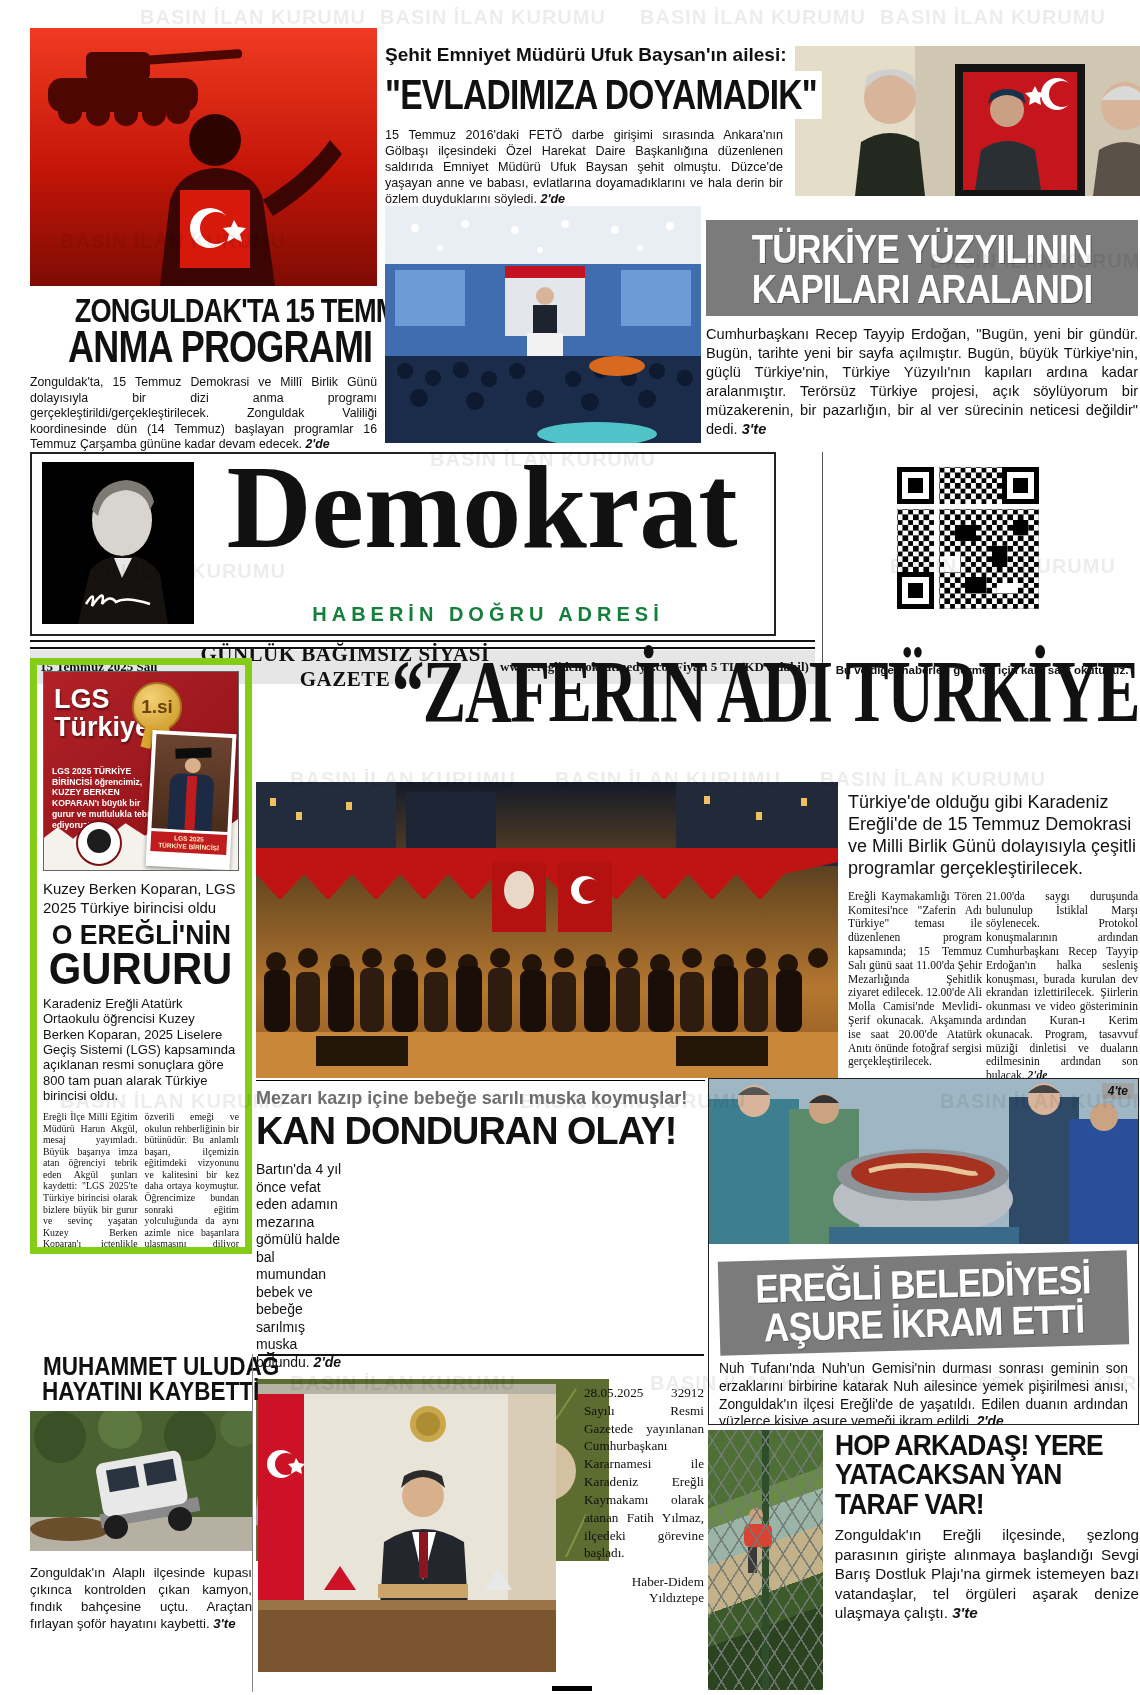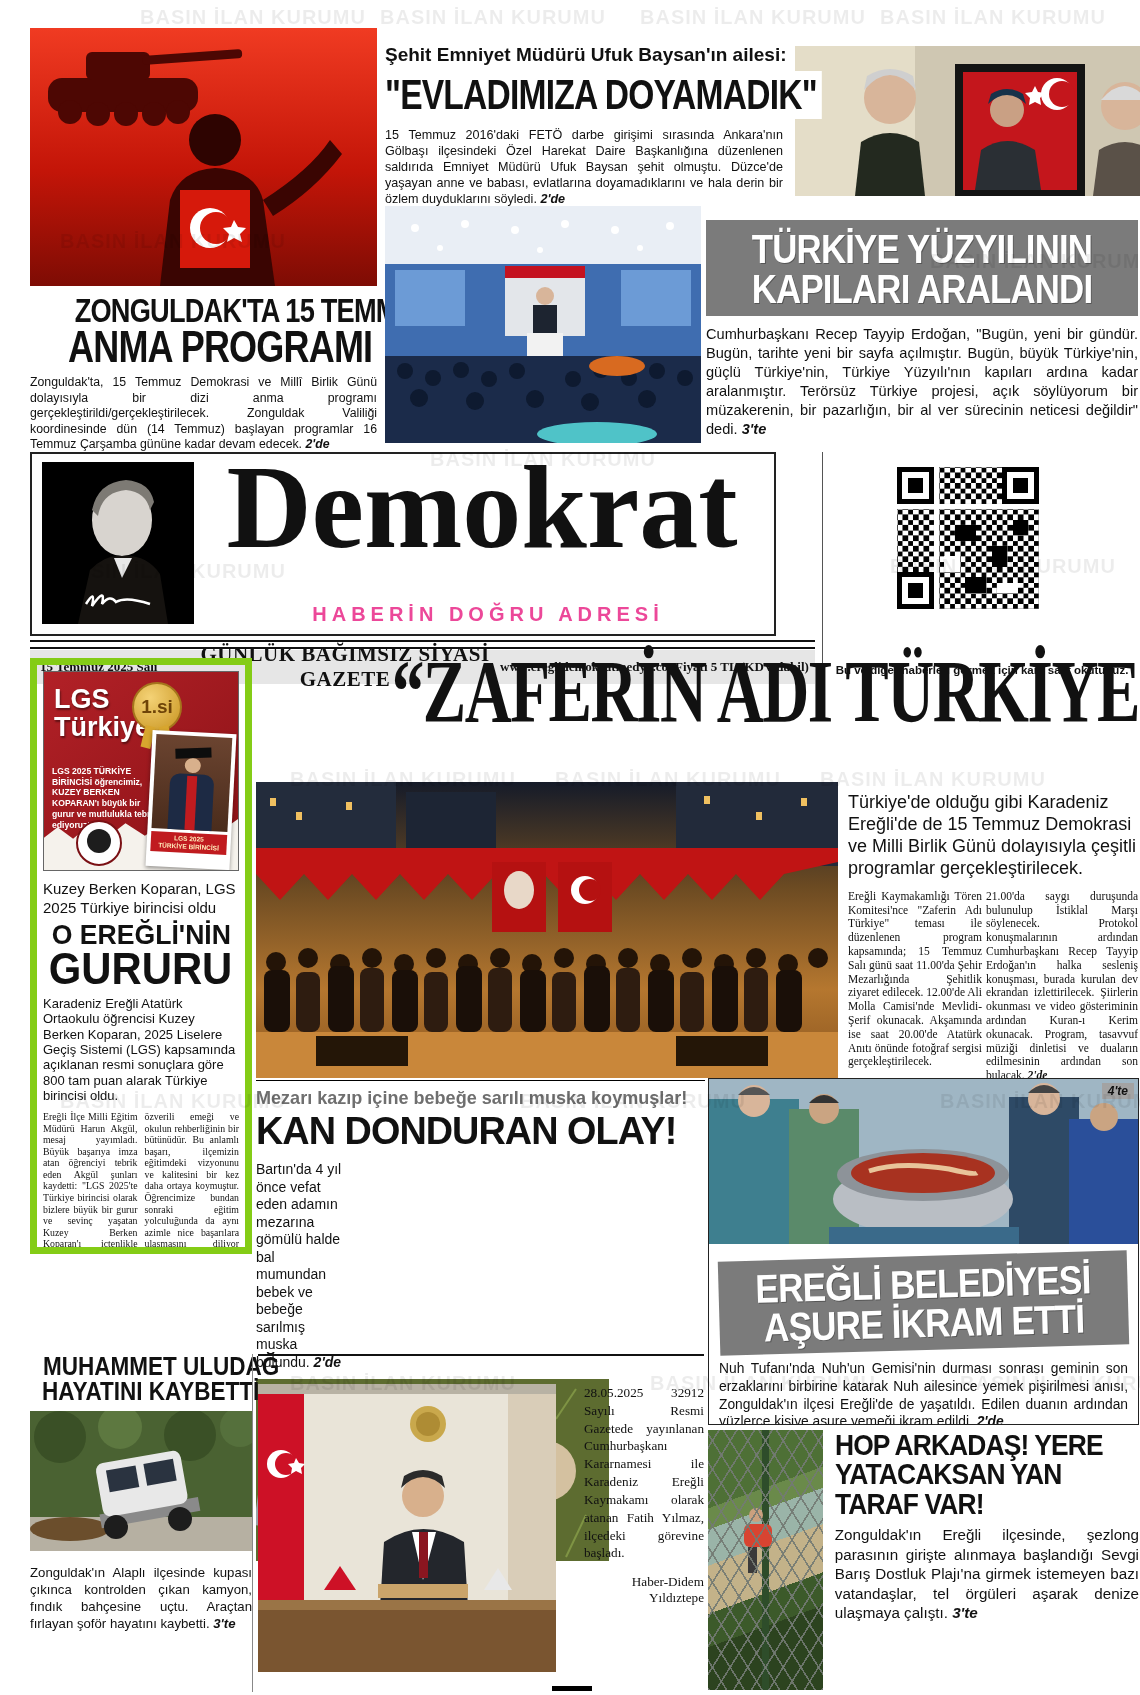--- a/index.html
+++ b/index.html
@@ -222,21 +222,21 @@
         <ellipse cx="80" cy="58" rx="30" ry="36" fill="#d8d4cf"></ellipse>
         <path d="M50 48 Q56 20 84 18 Q108 20 112 40 L108 48 Q104 30 84 28 Q60 30 56 54 Z" fill="#7d7a74"></path>
         <path d="M36 162 L48 108 Q64 92 80 94 Q104 92 118 112 L126 162 Z" fill="#15120f"></path>
         <path d="M72 96 L80 116 L90 96 Z" fill="#e8e8e8"></path>
         <path d="M44 142 q10 -16 6 2 q14 -20 10 -2 q8 -10 14 -2 q10 -6 34 2" stroke="#fff" stroke-width="2.5" fill="none"></path>
       </svg>
     </figure>
     <div class="abs ctr" style="left:162px;right:4px;top:-8px;">
       <span class="serif cx" style="font-size:118px;font-weight:bold;line-height:1.05;">Demokrat</span>
     </div>
-    <div class="abs ctr" style="left:174px;right:4px;bottom:8px;font-size:20px;font-weight:bold;letter-spacing:5px;color:#ec4899;">HABERİN DOĞRU ADRESİ</div>
+    <div class="abs ctr" style="left:174px;right:4px;bottom:8px;font-size:20px;font-weight:bold;letter-spacing:5px;color:#15803d;">HABERİN DOĞRU ADRESİ</div>
   </section>
 
   <div class="abs" style="left:30px;top:640px;width:785px;height:5px;border-top:2px solid #111;border-bottom:2px solid #111;"></div>
   <div class="abs dlbar" style="left:30px;top:650px;width:785px;">
     <span style="width:150px;padding-left:10px;font-weight:bold;font-size:13px;">15 Temmuz 2025 Salı</span>
     <span style="flex:1;text-align:center;font-weight:bold;font-size:21px;letter-spacing:.5px;">GÜNLÜK BAĞIMSIZ SİYASİ GAZETE</span>
     <span style="width:175px;font-weight:bold;font-size:13px;">www.ereglidemokratmedya.com</span>
     <span style="width:140px;font-weight:bold;font-size:13px;">Fiyatı 5 TL (KDV dahil)</span>
   </div>
 

